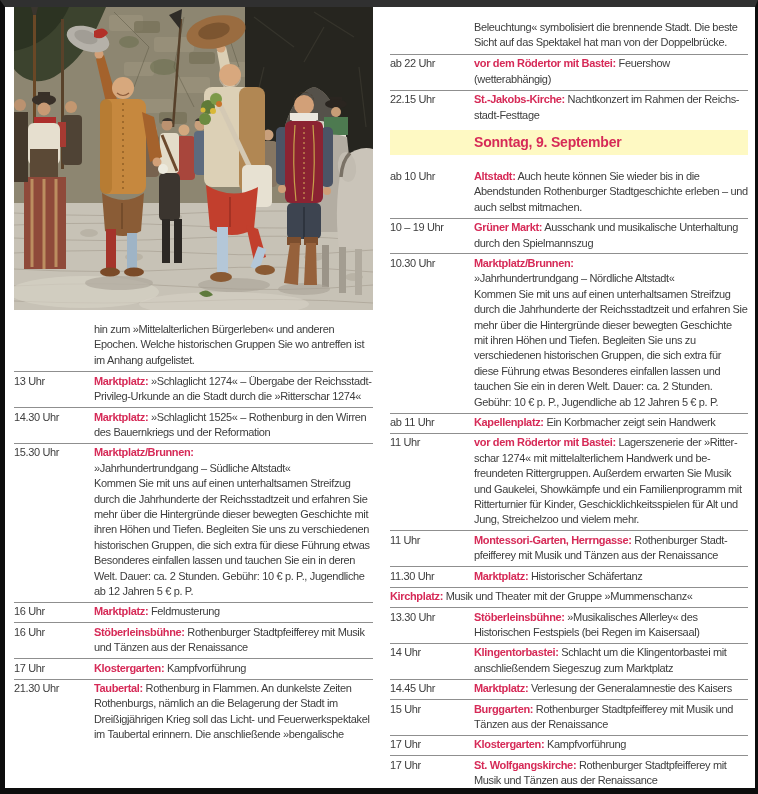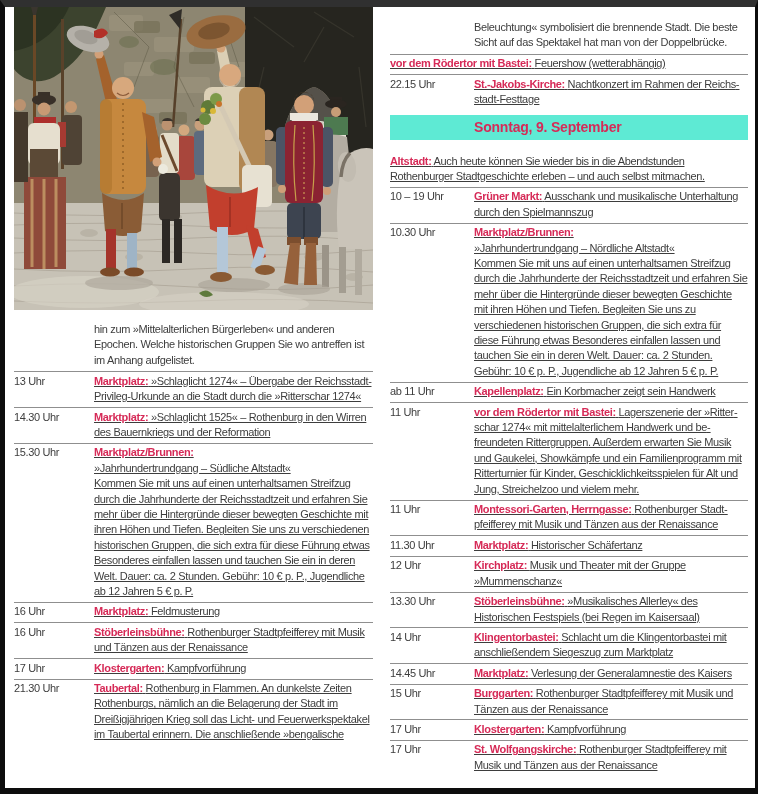--- a/index.html
+++ b/index.html
@@ -13,24 +13,24 @@
   .col{position:absolute;font-size:11px;letter-spacing:-0.35px;line-height:15.4px;}
   .col-left{left:9px;top:0;width:359px;}
   .col-right{left:385px;top:13px;width:358px;}
   .photo{display:block;width:359px;height:303px;margin:0 0 12px 0;}
   .intro{padding-left:80px;margin:0 0 3px 0;}
   .col-right .intro{padding-left:84px;}
   .row{display:flex;border-top:1px solid #8f8f8f;padding:1.5px 0 2.5px 0;}
   .row.first{border-top:none;}
   .time{flex:0 0 80px;}
   .col-right .time{flex:0 0 84px;}
-  .desc{flex:1;text-decoration:underline;}
+  .desc{flex:1;}
   .loc{color:#d62a57;font-weight:bold;}
   .day-heading{
-    background:#5eead4;color:#d62a57;font-weight:bold;
+    background:#fef9c3;color:#d62a57;font-weight:bold;
     font-size:14px;line-height:25px;height:25px;padding-left:84px;
     margin:5px 0 12px 0;letter-spacing:-0.2px;
   }
 </style>
 </head>
 <body>
 
 <div class="page">
 
   <div class="col col-left">
@@ -273,30 +273,32 @@
       <div class="time">21.30 Uhr</div>
       <div class="desc"><span class="loc">Taubertal:</span> <span>Rothenburg in Flammen. An dunkelste Zeiten Rothenburgs, nämlich an die Belagerung der Stadt im Dreißigjährigen Krieg soll das Licht- und Feuerwerkspek­takel im Taubertal erinnern. Die anschließende »bengalische</span></div>
     </div>
   </div>
 
   <div class="col col-right">
 
     <div class="intro">Beleuchtung« symbolisiert die brennende Stadt. Die beste Sicht auf das Spektakel hat man von der Doppelbrücke.</div>
 
     <div class="row">
+      <div class="time">ab 22 Uhr</div>
       <div class="desc"><span class="loc">vor dem Rödertor mit Bastei:</span> <span>Feuershow (wetterabhängig)</span></div>
     </div>
     <div class="row">
       <div class="time">22.15 Uhr</div>
       <div class="desc"><span class="loc">St.-Jakobs-Kirche:</span> <span>Nachtkonzert im Rahmen der Reichs­stadt-Festtage</span></div>
     </div>
 
     <div class="day-heading">Sonntag, 9. September</div>
 
     <div class="row first">
+      <div class="time">ab 10 Uhr</div>
       <div class="desc">
         <span class="loc">Altstadt:</span> <span>Auch heute können Sie wieder bis in die Abendstunden Rothenburger Stadtgeschichte erleben – und auch selbst mitmachen.</span>
       </div>
     </div>
     <div class="row">
       <div class="time">10 – 19 Uhr</div>
       <div class="desc"><span class="loc">Grüner Markt:</span> <span>Ausschank und musikalische Unterhal­tung durch den Spielmannszug</span></div>
     </div>
     <div class="row">
       <div class="time">10.30 Uhr</div>
@@ -316,21 +318,20 @@
     </div>
     <div class="row">
       <div class="time">11 Uhr</div>
       <div class="desc"><span class="loc">Montessori-Garten, Herrngasse:</span> <span>Rothenburger Stadt­pfeifferey mit Musik und Tänzen aus der Renaissance</span></div>
     </div>
     <div class="row">
       <div class="time">11.30 Uhr</div>
       <div class="desc"><span class="loc">Marktplatz:</span> <span>Historischer Schäfertanz</span></div>
     </div>
     <div class="row">
-      <div class="time">12 Uhr</div>
       <div class="desc"><span class="loc">Kirchplatz:</span> <span>Musik und Theater mit der Gruppe »Mummenschanz«</span></div>
     </div>
     <div class="row">
       <div class="time">13.30 Uhr</div>
       <div class="desc"><span class="loc">Stöberleinsbühne:</span> <span>»Musikalisches Allerley« des Historischen Festspiels (bei Regen im Kaisersaal)</span></div>
     </div>
     <div class="row">
       <div class="time">14 Uhr</div>
       <div class="desc"><span class="loc">Klingentorbastei:</span> <span>Schlacht um die Klingentorbastei mit anschließendem Siegeszug zum Marktplatz</span></div>
     </div>

